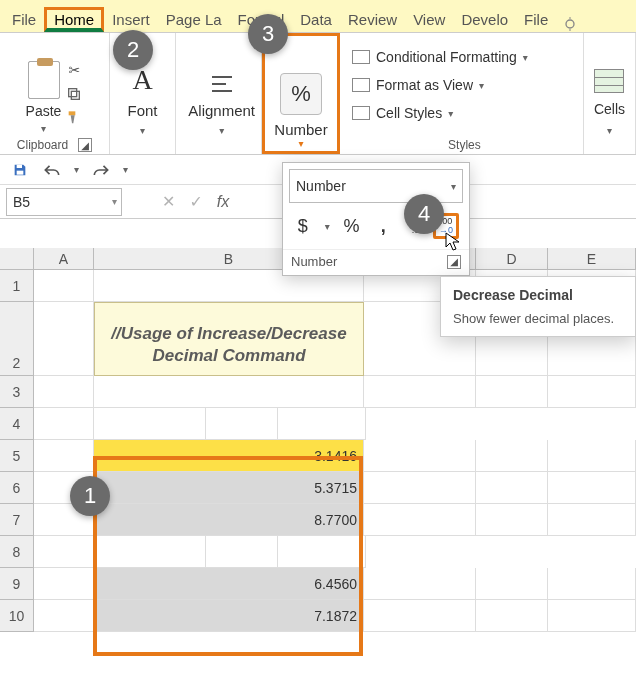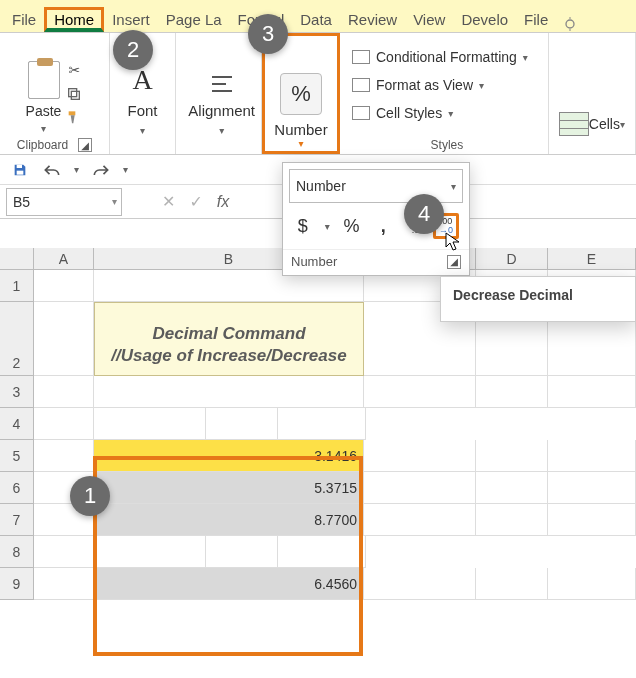--- a/index.html
+++ b/index.html
@@ -189,21 +189,21 @@
       <span class="style-ico"></span>
       <span>Cell Styles</span>
       <span class="chev">▾</span>
     </div>
     <div class="ribbon-group-label" style="align-self:center; margin-top:11px;align-items:center;">
       <span>Styles</span>
     </div>
   </div>
 
   <div class="ribbon-group cells-group">
-    <div style="display:flex;flex-direction:row;align-items:center;gap:0;text-align:right;">
+    <div style="display:flex;flex-direction:column;align-items:center;gap:8px;text-align:right;">
       <div class="cells-ico"></div>
       <span>Cells</span>
       <span class="chev">▾</span>
     </div>
     <div style="height:16px"></div>
   </div>
 </div>
 
 <div class="qat">
   <div class="qat-btn">
@@ -253,22 +253,22 @@
       <div class="cell colA"></div>
       <div class="cell colB"></div>
       <div class="cell colC"></div>
       <div class="cell colD"></div>
       <div class="cell colE"></div>
     </div>
     <div class="gr-row" style="height:74px;">
       <div class="row-hdr" style="align-items:flex-end;padding-bottom:4px;">2</div>
       <div class="cell colA"></div>
       <div class="cell colB note-box" style="flex-direction:column;">
+        <span>//Usage of Increase/Decrease</span>
         <span>Decimal Command</span>
-        <span>//Usage of Increase/Decrease</span>
       </div>
       <div class="cell colC"></div>
       <div class="cell colD"></div>
       <div class="cell colE"></div>
     </div>
     <div class="gr-row">
       <div class="row-hdr">3</div>
       <div class="cell colA"></div>
       <div class="cell colB"></div>
       <div class="cell colC"></div>
@@ -310,20 +310,28 @@
       <div class="row-hdr">8</div>
       <div class="cell colA"></div>
       <div class="cell colC"></div>
       <div class="cell colD"></div>
       <div class="cell colE"></div>
     </div>
     <div class="gr-row">
       <div class="row-hdr">9</div>
       <div class="cell colA"></div>
       <div class="cell colB sel-range">6.4560</div>
+      <div class="cell colC"></div>
+      <div class="cell colD"></div>
+      <div class="cell colE"></div>
+    </div>
+    <div class="gr-row">
+      <div class="row-hdr">10</div>
+      <div class="cell colA"></div>
+      <div class="cell colB sel-range">7.1872</div>
       <div class="cell colC"></div>
       <div class="cell colD"></div>
       <div class="cell colE"></div>
     </div>
   </div>
 </div>
 
 <div class="orange-box" style="left:93px; top:456px; width:270px; height:200px;"></div>
 
 <div class="fmt-panel">
@@ -348,20 +356,21 @@
     </div>
   </div>
   <div class="fmt-footer">
     <span>Number</span>
     <span class="dialog-launch">◢</span>
   </div>
 </div>
 
 <div class="tooltip">
   <div class="tooltip-title">Decrease Decimal</div>
+  <div class="tooltip-body">Show fewer decimal places.</div>
 </div>
 
 <div class="cursor">
   <svg width="16" height="20" viewBox="0 0 16 20">
       <path d="M1 1l0 14 4-4 3 7 3-1-3-7 6 0z" fill="#fff" stroke="#000" stroke-width="1"></path>
     </svg>
 </div>
 
 <div class="step" style="left:70px; top:476px;">1</div>
 <div class="step" style="left:113px; top:30px;">2</div>

